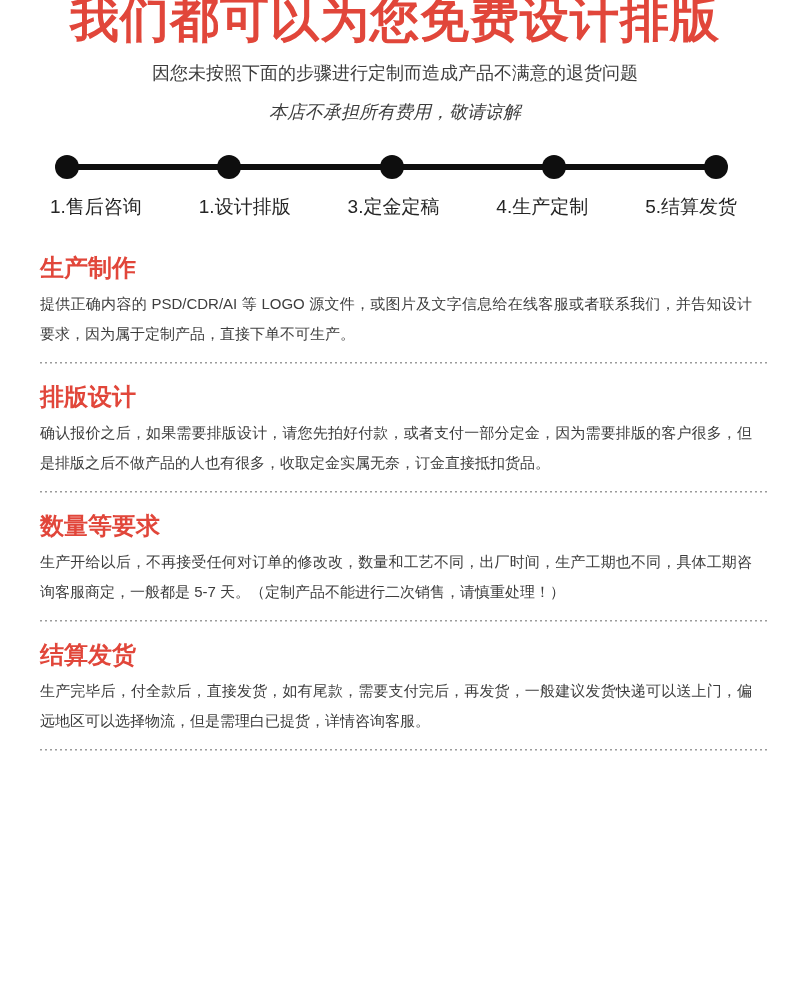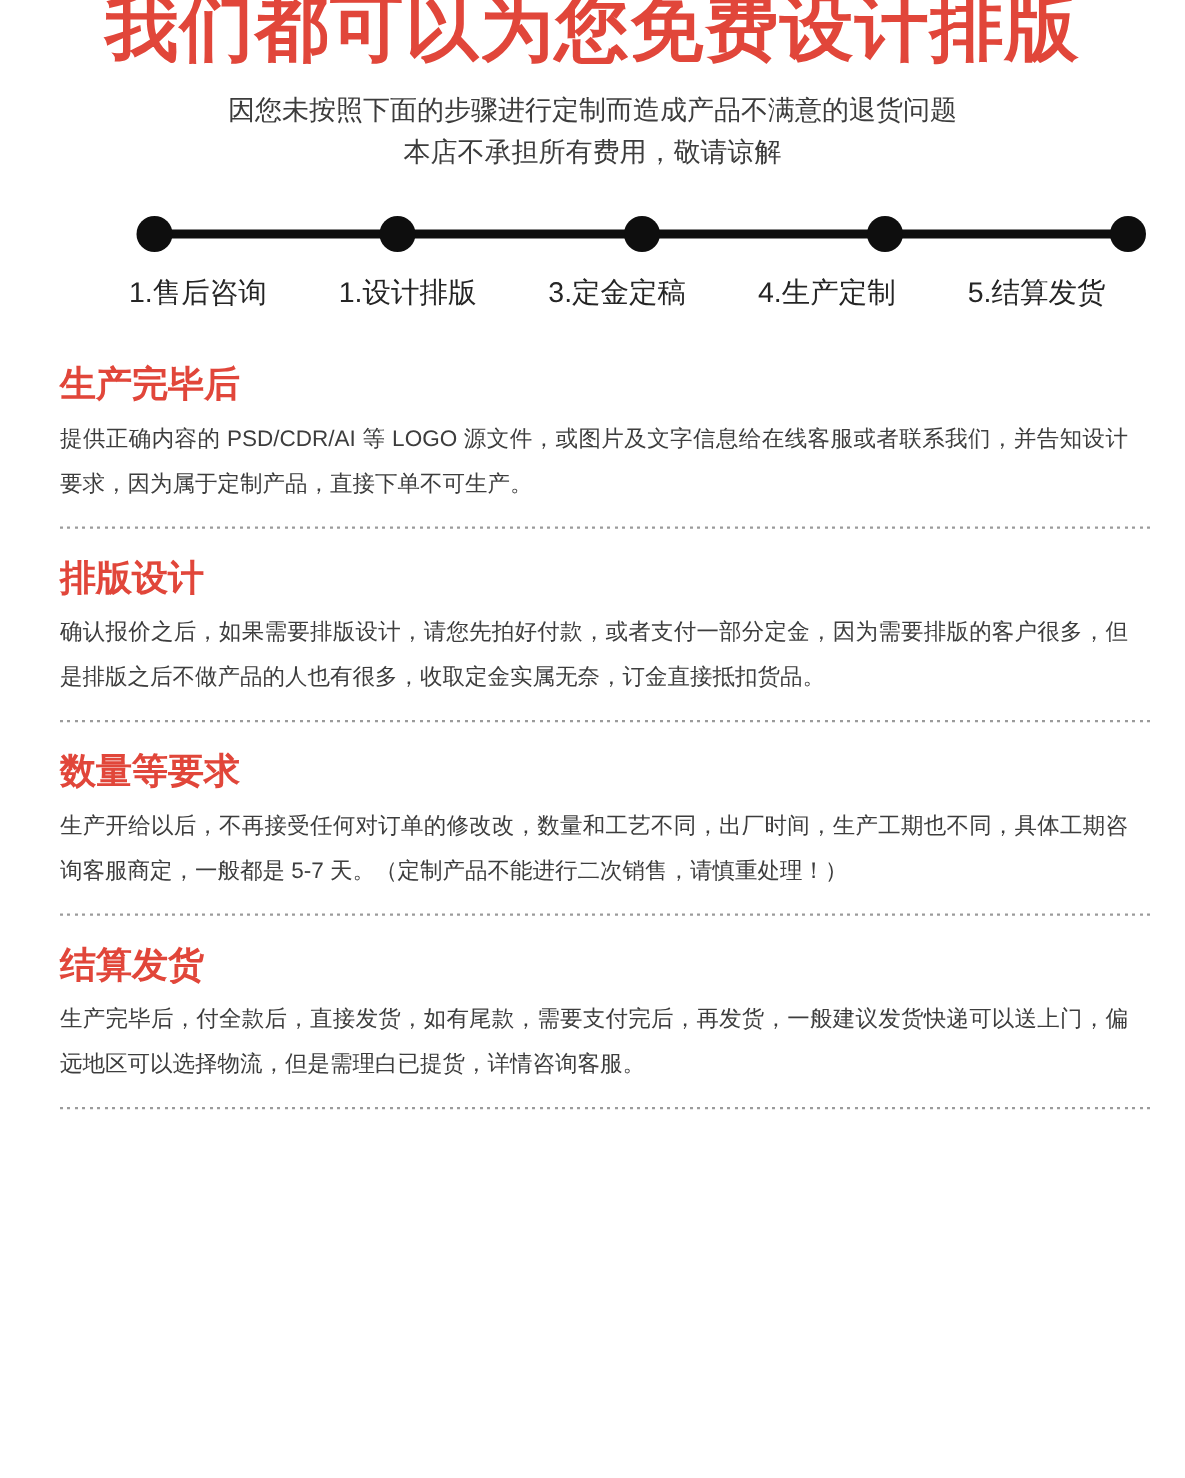--- a/index.html
+++ b/index.html
@@ -31,24 +31,24 @@
     white-space:nowrap;
   }
   .subtitle{
     margin:0;
     text-align:center;
     font-size:18px;
     line-height:26px;
     color:#3c3c3c;
   }
   .subtitle-1{margin-top:15px;}
-  .subtitle-2{margin-top:2px;}
+  .subtitle-2{margin-top:13px;font-style:italic;}
 
   
-  .stepper{margin-top:30px;padding-left:36px;}
+  .stepper{margin-top:30px;}
   .stepper-track{
     position:relative;
     margin-left:55px;
     width:673px;
     height:24px;
     display:flex;
     justify-content:space-between;
     align-items:center;
   }
   .stepper-line{
@@ -131,21 +131,21 @@
       <span>1.设计排版</span>
       <span>3.定金定稿</span>
       <span>4.生产定制</span>
       <span>5.结算发货</span>
     </div>
   </div>
 
   <main>
 
     <section>
-      <h2 class="section-heading">生产完毕后</h2>
+      <h2 class="section-heading">生产制作</h2>
       <p class="section-body">提供正确内容的 PSD/CDR/AI 等 LOGO 源文件，或图片及文字信息给在线客服或者联系我们，并告知设计要求，因为属于定制产品，直接下单不可生产。</p>
       <div class="sep"></div>
     </section>
 
     <section>
       <h2 class="section-heading">排版设计</h2>
       <p class="section-body">确认报价之后，如果需要排版设计，请您先拍好付款，或者支付一部分定金，因为需要排版的客户很多，但是排版之后不做产品的人也有很多，收取定金实属无奈，订金直接抵扣货品。</p>
       <div class="sep"></div>
     </section>
 

